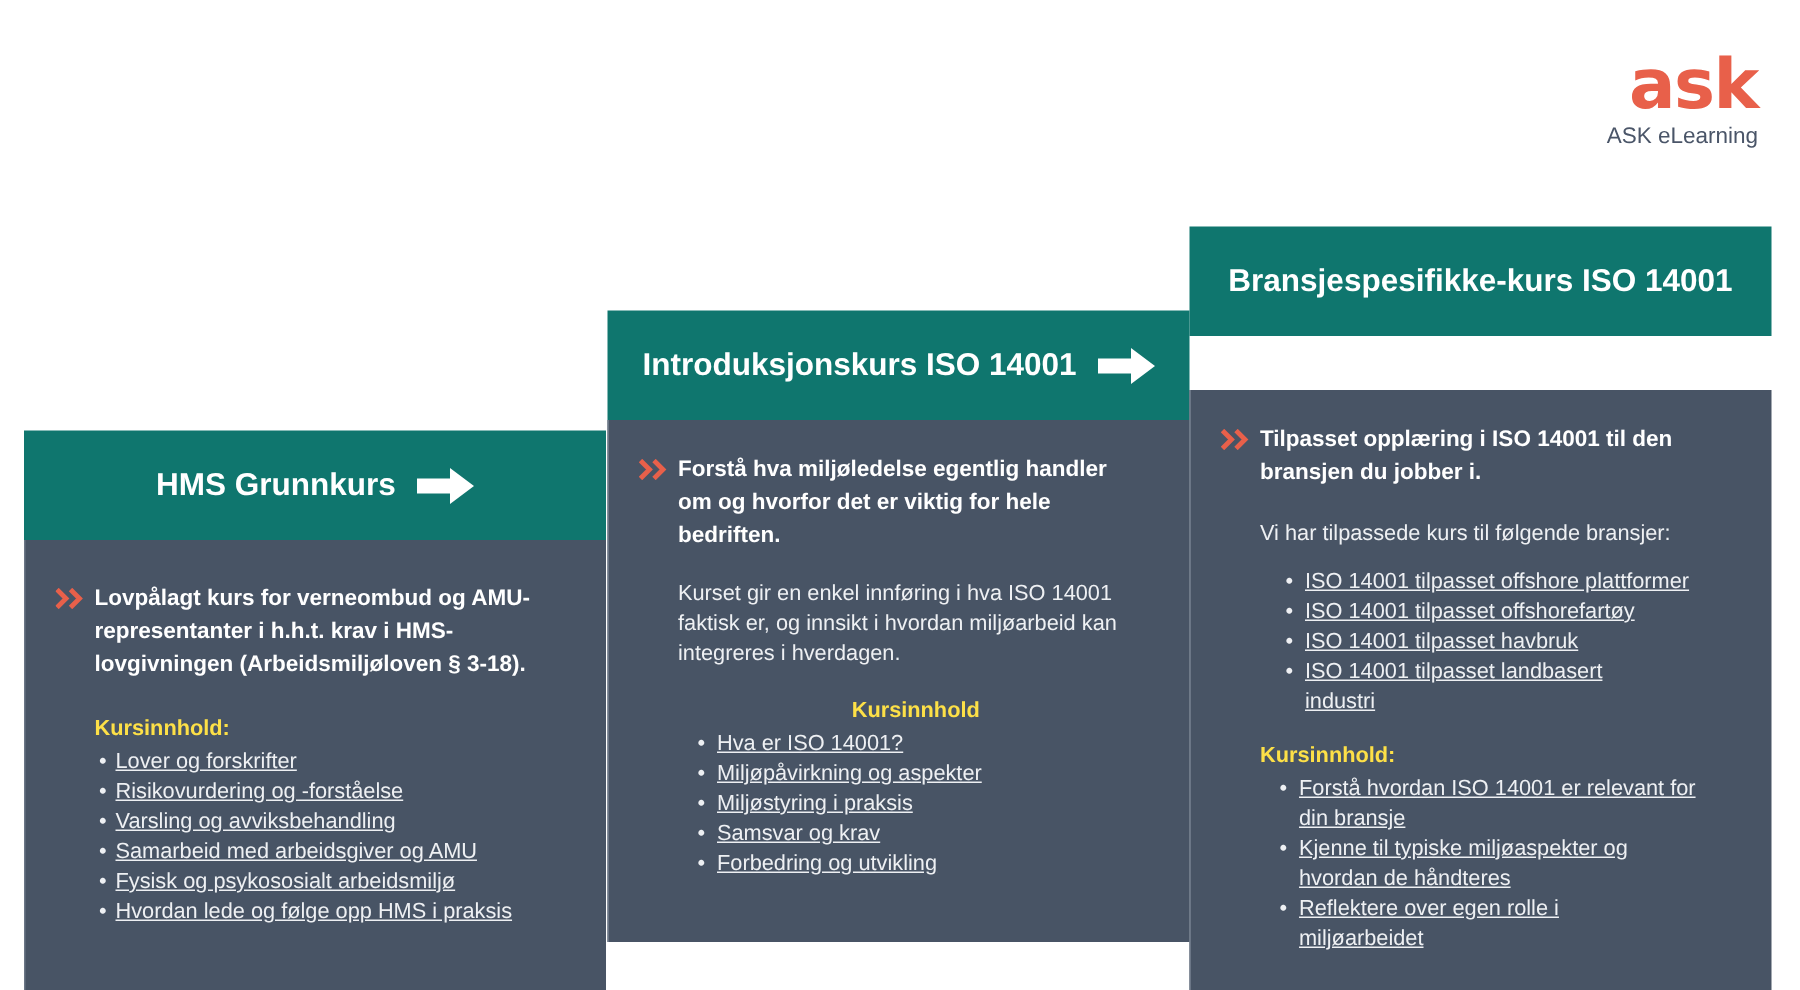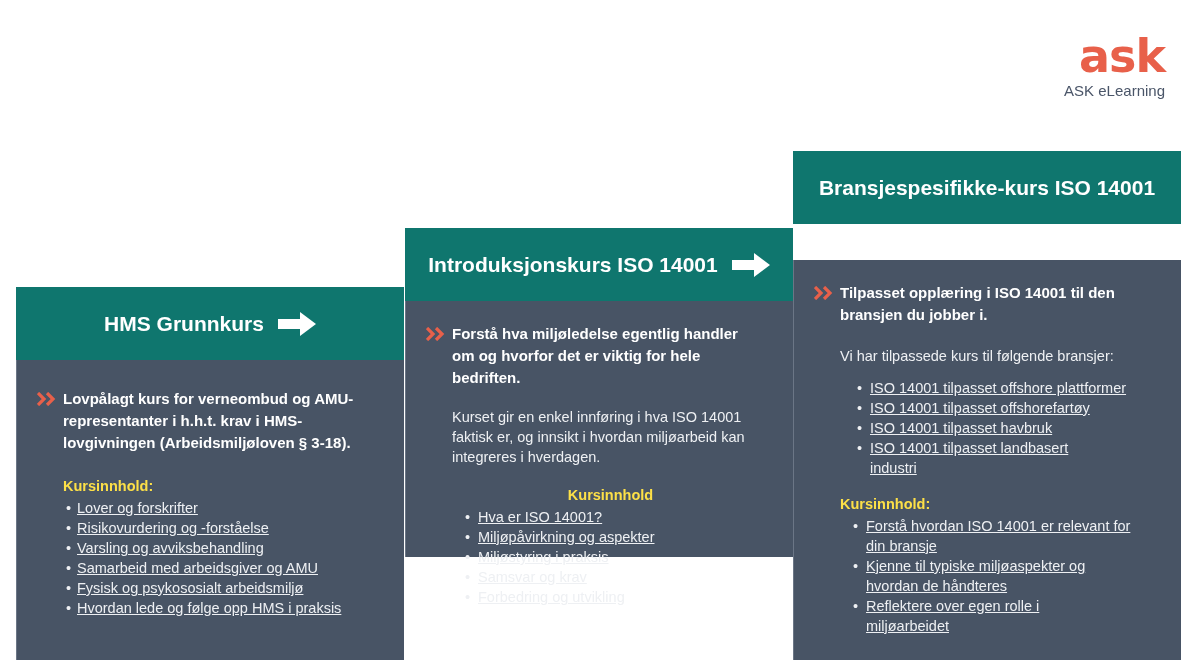--- a/index.html
+++ b/index.html
@@ -1,20 +1,20 @@
 <!DOCTYPE html>
 <html><head>
 <meta charset="utf-8">
 <style>
   html, body { margin: 0; padding: 0; }
   body {
     width: 1200px; height: 660px; background: #ffffff; position: relative; overflow: hidden;
     font-family: "Liberation Sans", "DejaVu Sans", sans-serif;
   }
-  .logo { position: absolute; top: 34px; right: 35px; text-align: right; }
+  .logo { position: absolute; top: 34px; right: 28px; text-align: right; }
   .logo-mark { font-family: "DejaVu Sans", sans-serif; font-weight: bold; color: #e8604a; font-size: 46px; line-height: 44px; letter-spacing: -1px; }
   .logo-sub { color: #4a5568; font-size: 15px; margin-top: 4px; }
 
   .col { position: absolute; width: 388px; }
   .col-header {
     background: #0f766e; color: #ffffff; height: 73px;
     display: flex; align-items: center; justify-content: center;
     font-weight: bold; font-size: 21px; box-sizing: border-box;
   }
   .col-body {
@@ -60,28 +60,28 @@
       <li>Lover og forskrifter</li>
       <li>Risikovurdering og -forståelse</li>
       <li>Varsling og avviksbehandling</li>
       <li>Samarbeid med arbeidsgiver og AMU</li>
       <li>Fysisk og psykososialt arbeidsmiljø</li>
       <li>Hvordan lede og følge opp HMS i praksis</li>
     </ul>
   </div>
 </div>
 
-<div class="col" style="left:405px; top:228px;">
+<div class="col" style="left:405px; top:207px;">
   <div class="col-header">
     <span>Introduksjonskurs ISO 14001</span>
     <svg class="arrow" viewBox="0 0 38 24">
         <path d="M0 7h22V0l16 12-16 12v-7H0z" fill="#fff"></path>
       </svg>
   </div>
-  <div class="col-body" style="height:256px;">
+  <div class="col-body" style="height:348px;">
     <div class="lead">
       <svg class="chev" viewBox="0 0 22 14" width="22" height="14">
           <path d="M1 1l6 6-6 6M10 1l6 6-6 6" stroke="#e8604a" stroke-width="3.2" fill="none"></path>
         </svg>
       <span style="padding-right:30px;">Forstå hva miljøledelse egentlig handler om og hvorfor det er viktig for hele bedriften.</span>
     </div>
     <div class="para">Kurset gir en enkel innføring i hva ISO 14001 faktisk er, og innsikt i hvordan miljøarbeid kan integreres i hverdagen.</div>
     <div class="section-title" style="margin-top:18px;text-align:center;">Kursinnhold</div>
     <ul class="dots indent" style="padding-left:36px;">
       <li>Hva er ISO 14001?</li>

